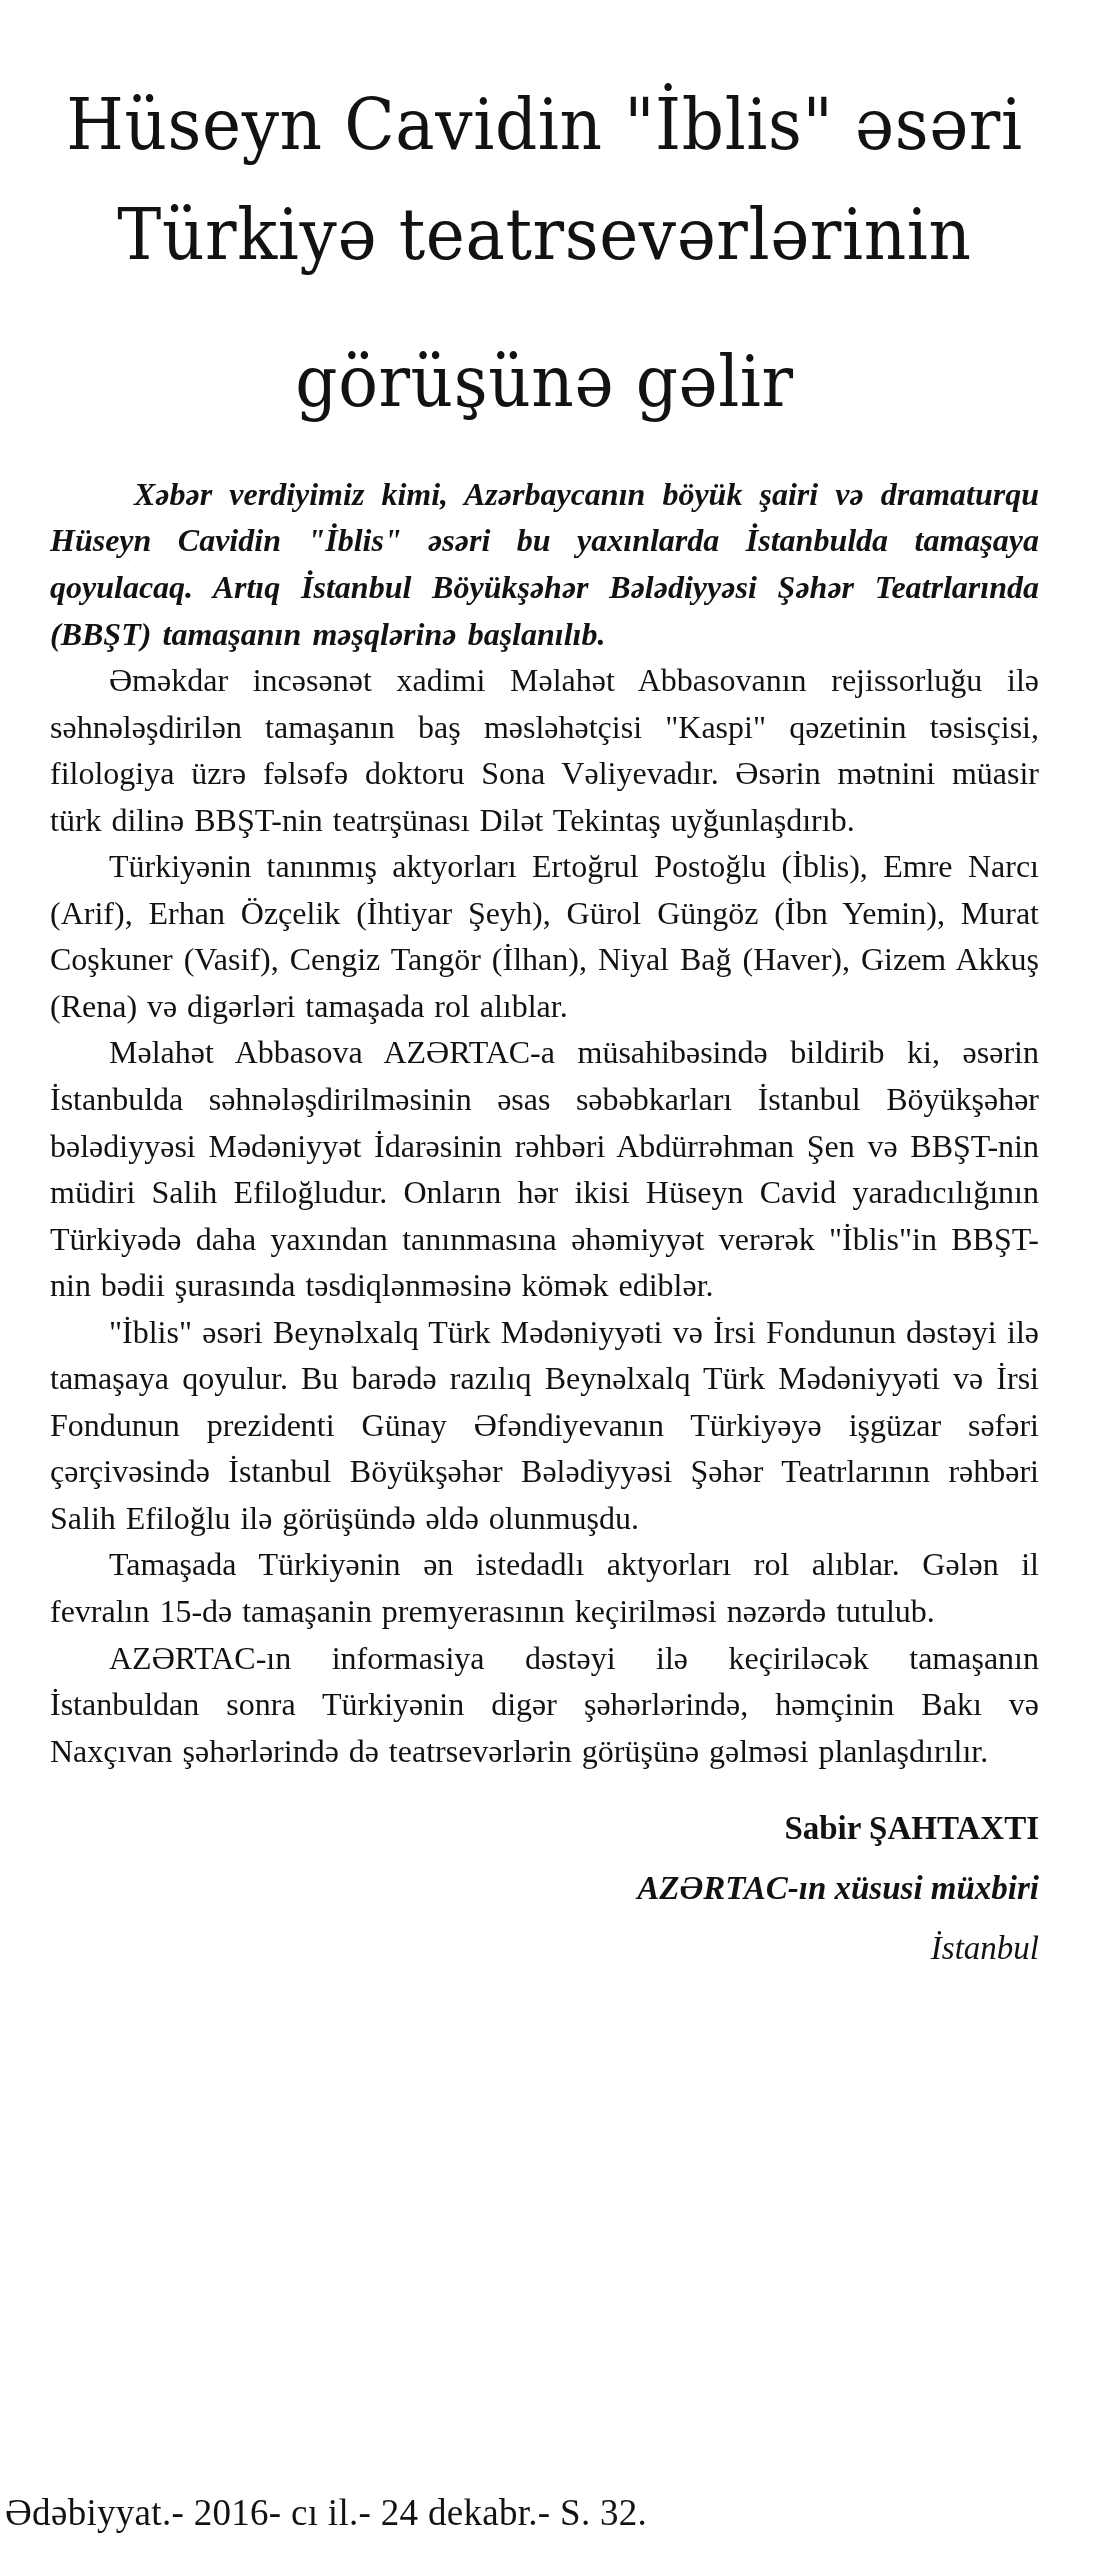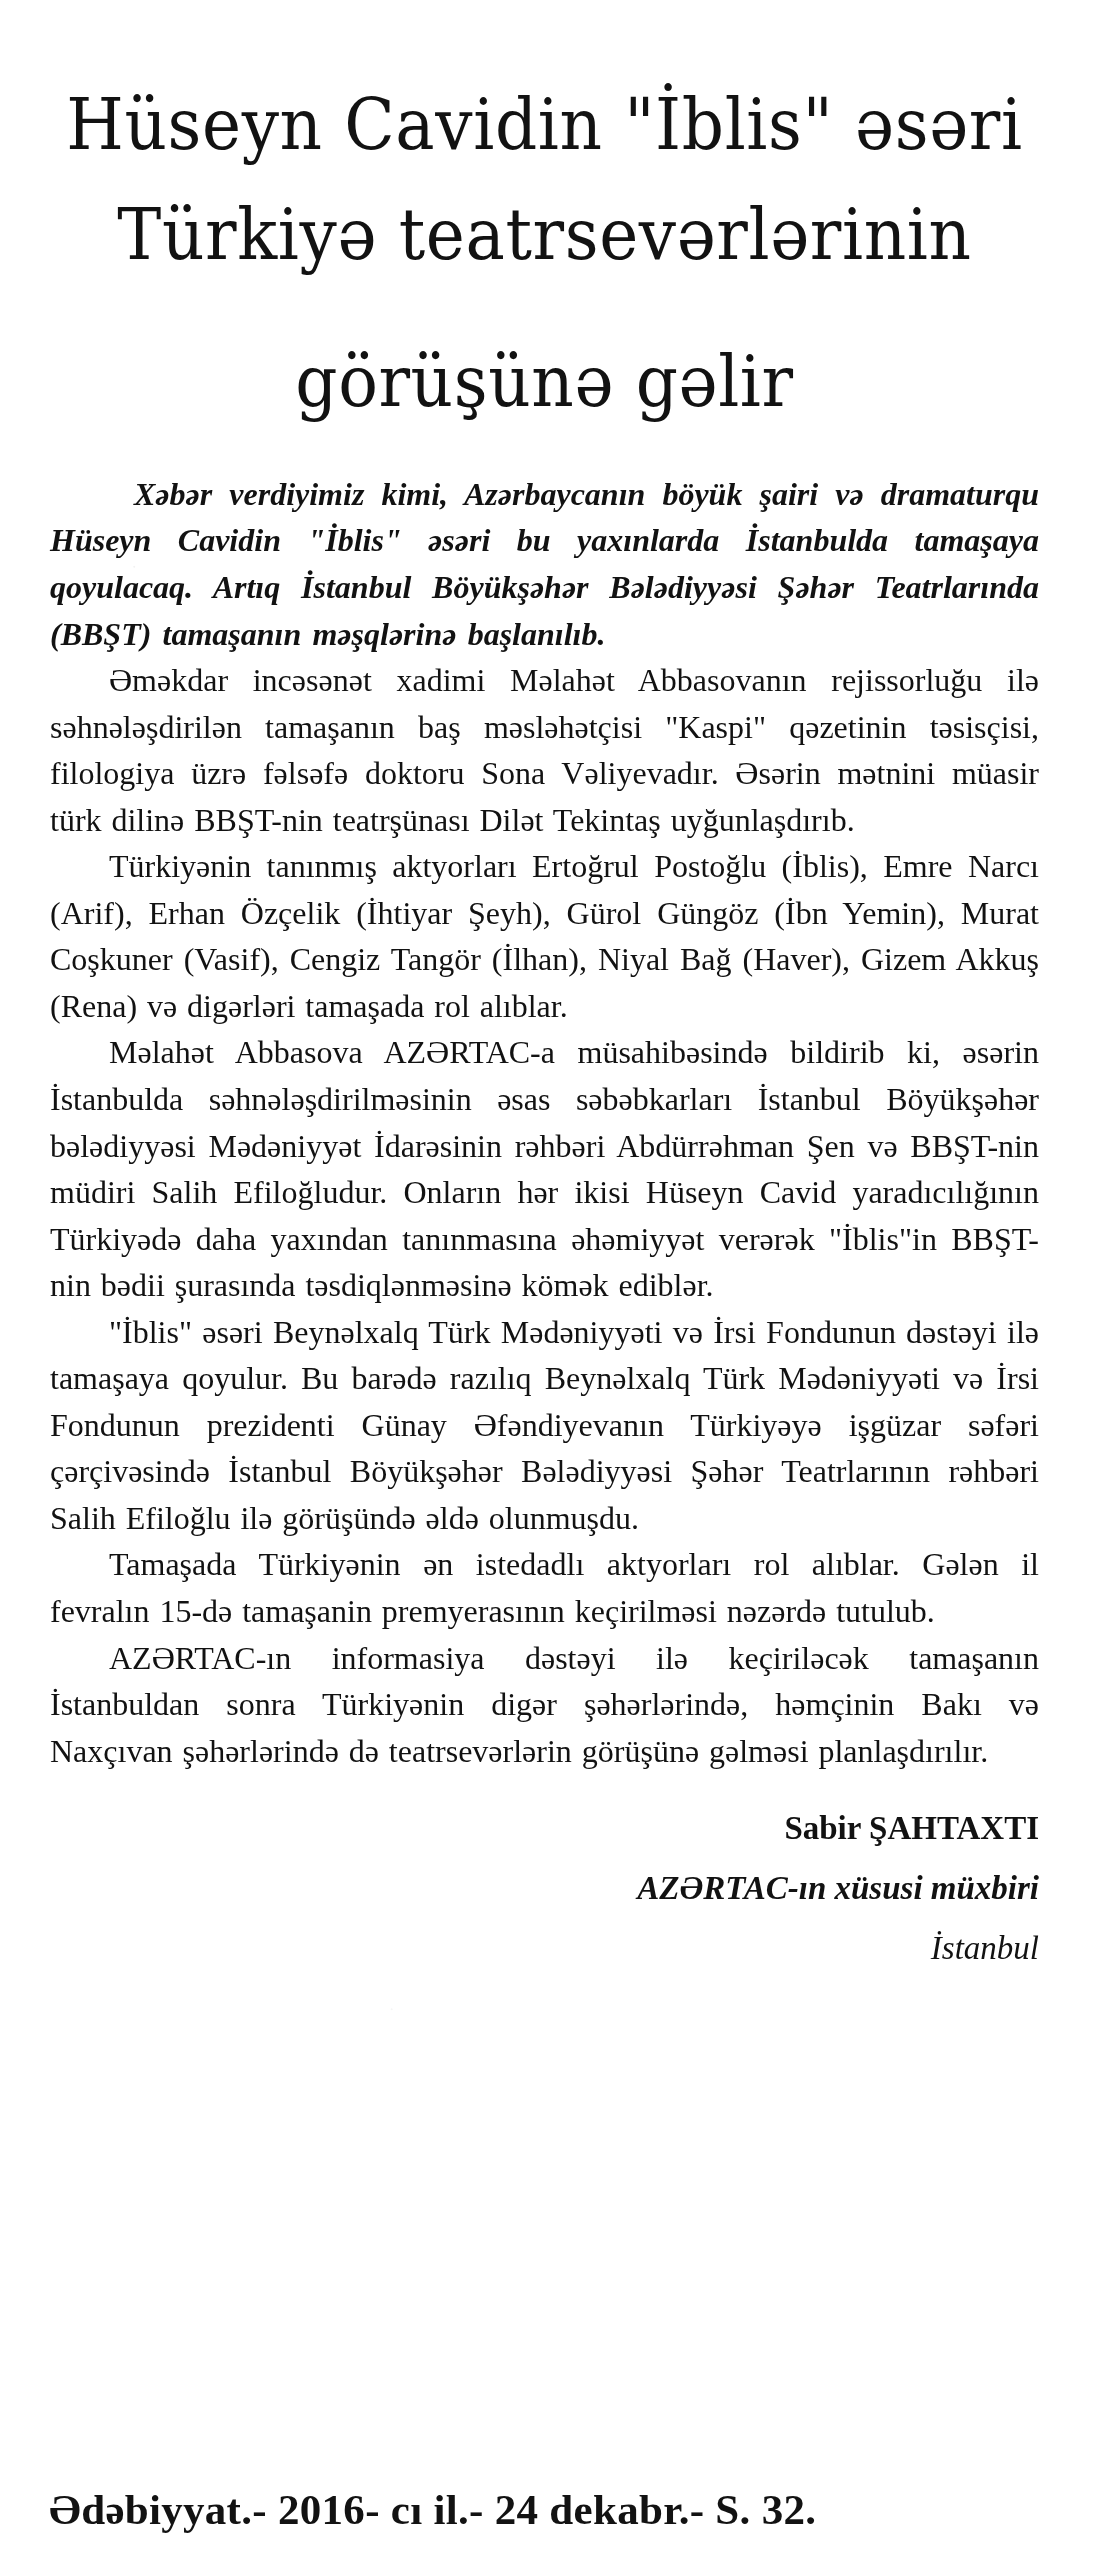--- a/index.html
+++ b/index.html
@@ -70,24 +70,23 @@
     line-height: 1.82;
   }
   .sig-author { font-weight: bold; }
   .sig-role { font-style: italic; font-weight: bold; }
   .sig-city { font-style: italic; }
 
   .citation {
     position: absolute;
     left: 5.1px;
     bottom: 42px;
-    font-weight: bold;
-    font-size: 43px;
+    font-weight: normal;
+    font-size: 37px;
     letter-spacing: 0.3px;
-    margin-left: 44px;
   }
 </style>
 </head>
 <body>
 
 <div class="page">
 
   <header class="title-block">
     <div class="title-line">Hüseyn Cavidin "İblis" əsəri</div>
     <div class="title-line">Türkiyə teatrsevərlərinin</div>

